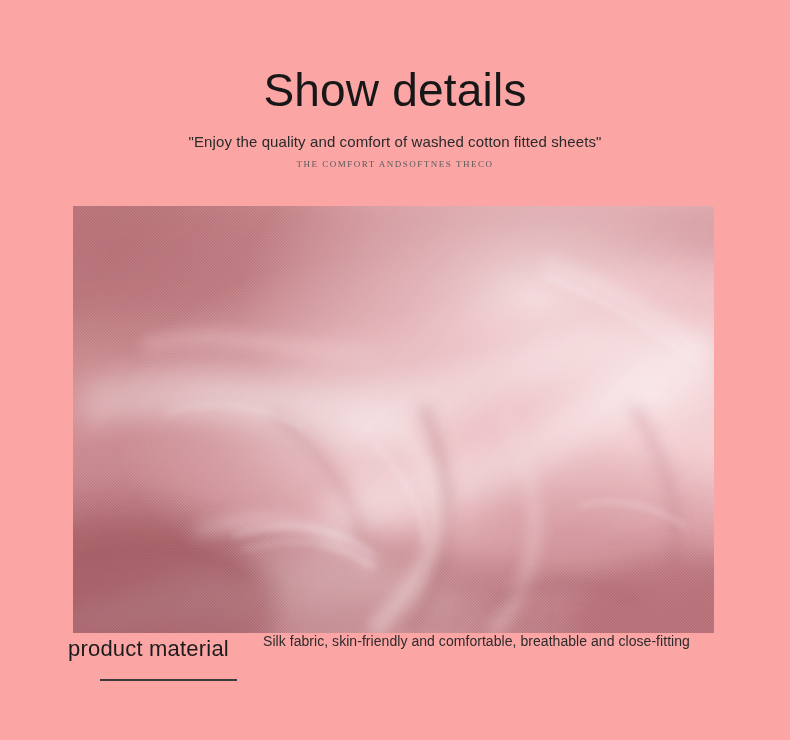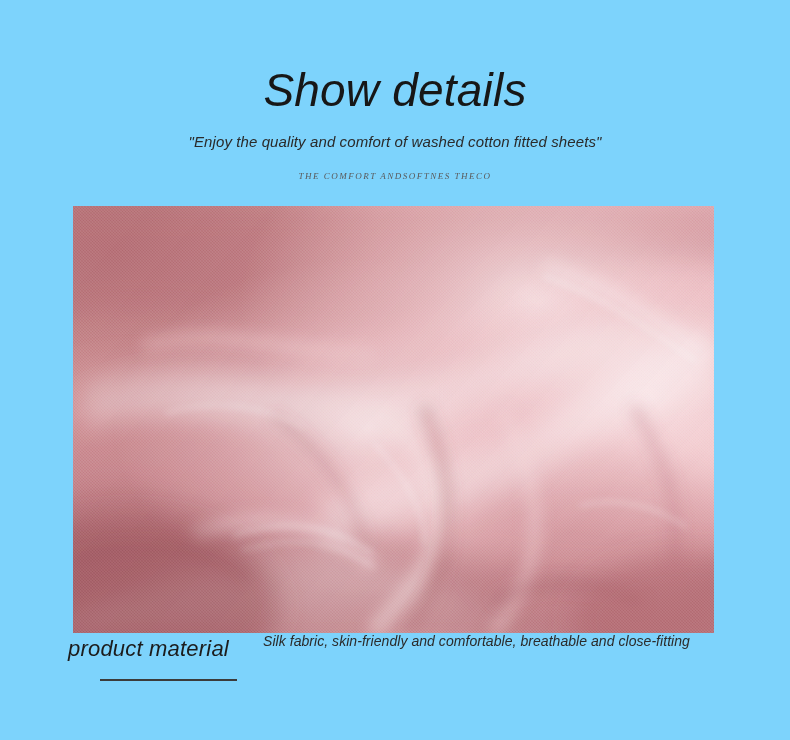--- a/index.html
+++ b/index.html
@@ -12,22 +12,21 @@
     background: #f5f5f5;
     font-family: "Liberation Sans", sans-serif;
     overflow: hidden;
     position: relative;
     -webkit-font-smoothing: antialiased;
   }
 
   .page {
     position: absolute;
     inset: 0;
-    background: #7dd3fc;
-    font-style: italic;
+    background: #fca5a5;
   }
 
   
   .header {
     position: absolute;
     left: 0;
     top: 0;
     width: 790px;
     text-align: center;
   }
@@ -47,21 +46,21 @@
     margin: 0;
     padding-top: 14px;
     font-size: 15px;
     line-height: 20px;
     font-weight: 400;
     color: #2a2a2a;
     letter-spacing: 0.1px;
   }
 
   .eyebrow {
-    margin: 12px;
+    margin: 0;
     padding-top: 6px;
     font-family: "Liberation Serif", serif;
     font-size: 9px;
     line-height: 13px;
     letter-spacing: 1.5px;
     color: #5a5a5a;
   }
 
   
   .photo {

